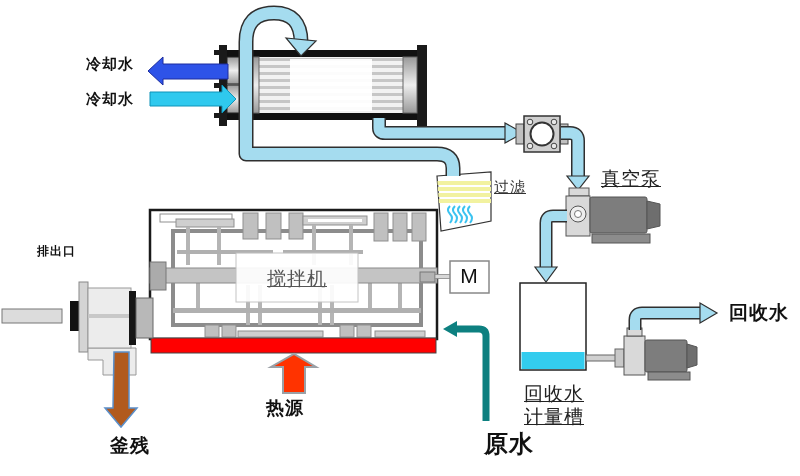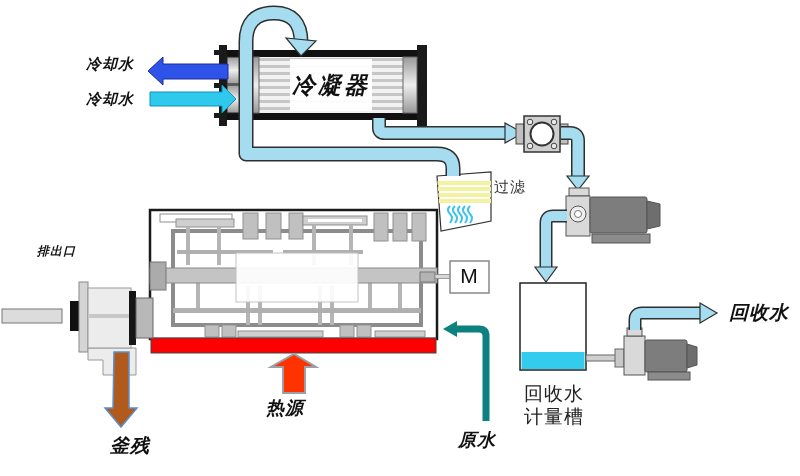--- a/index.html
+++ b/index.html
@@ -1,34 +1,34 @@
 <!DOCTYPE html>
 <html><head>
 <meta charset="utf-8">
 <style>
   html,body{margin:0;padding:0;background:#fff;}
   .stage{position:relative;width:800px;height:476px;background:#fff;overflow:hidden;
          font-family:"Liberation Sans",sans-serif;}
   .stage svg{position:absolute;left:0;top:0;}
   .lbl{position:absolute;white-space:nowrap;color:#111;letter-spacing:1px;}
-  .lbl.bold{font-weight:bold;font-family:"Liberation Sans",sans-serif;font-style:italic;}
-  .lbl.song{font-family:"Liberation Serif",serif;font-weight:normal;}
+  .lbl.bold{font-weight:bold;font-family:"Liberation Sans",sans-serif;}
+  .lbl.song{font-family:"Liberation Serif",serif;font-weight:normal;text-decoration:underline;}
   .lbl.center{transform:translateX(-50%);text-align:center;}
   #lbl-cooling-out{left:86px;top:55px;font-size:15px;}
   #lbl-cooling-in{left:86px;top:90px;font-size:15px;}
   #lbl-condenser{left:331px;top:70px;font-size:23px;letter-spacing:3px;}
   #lbl-kettle{left:264px;top:181px;font-size:21px;letter-spacing:2px;}
   #lbl-agitator{left:297px;top:266px;font-size:19px;color:#555;}
   #lbl-motor{left:469px;top:264px;font-size:21px;letter-spacing:0;}
   #lbl-filter{left:494px;top:178px;font-size:15px;color:#333;}
   #lbl-vacuum{left:601px;top:166px;font-size:19px;color:#222;}
   #lbl-outlet{left:37px;top:243px;font-size:12px;}
   #lbl-residue{left:110px;top:433px;font-size:19px;}
   #lbl-heat{left:266px;top:396px;font-size:18px;}
-  #lbl-raw{left:458px;top:428px;font-size:18px;}
+  #lbl-raw{left:484px;top:428px;font-size:24px;}
   #lbl-recovered{left:729px;top:300px;font-size:19px;}
   #lbl-tank{left:554px;top:382px;font-size:19px;line-height:23px;color:#222;}
   #lbl-recpump{left:637px;top:394px;font-size:19px;color:#222;}
 </style>
 </head>
 <body>
 
 <div class="stage">
 <svg width="800" height="476" viewBox="0 0 800 476">
   <defs>
@@ -211,23 +211,24 @@
   <polygon points="700,303 700,323 717,313" fill="#a5dcef" stroke="#2f2f2f" stroke-width="1.2"></polygon>
 
   <g>
     <path d="M486,421 L486,336 Q486,329 479,329 L456,329" fill="none" stroke="#0d8080" stroke-width="7"></path>
     <polygon points="457,321 457,337 443,329" fill="#0d8080"></polygon>
   </g>
 </svg>
 
 <div class="lbl bold" id="lbl-cooling-out">冷却水</div>
 <div class="lbl bold" id="lbl-cooling-in">冷却水</div>
-<div class="lbl bold center" id="lbl-condenser">冷凝器</div>
+<div class="lbl song center" id="lbl-agitator">搅拌机</div>
 <div class="lbl center" id="lbl-motor">M</div>
 <div class="lbl song" id="lbl-filter">过滤</div>
+<div class="lbl song" id="lbl-vacuum">真空泵</div>
 <div class="lbl bold" id="lbl-outlet">排出口</div>
 <div class="lbl bold" id="lbl-residue">釜残</div>
 <div class="lbl bold" id="lbl-heat">热源</div>
 <div class="lbl bold" id="lbl-raw">原水</div>
 <div class="lbl bold" id="lbl-recovered">回收水</div>
 <div class="lbl song center" id="lbl-tank">
   <div>回收水</div>
   <div>计量槽</div>
 </div>
 </div>

